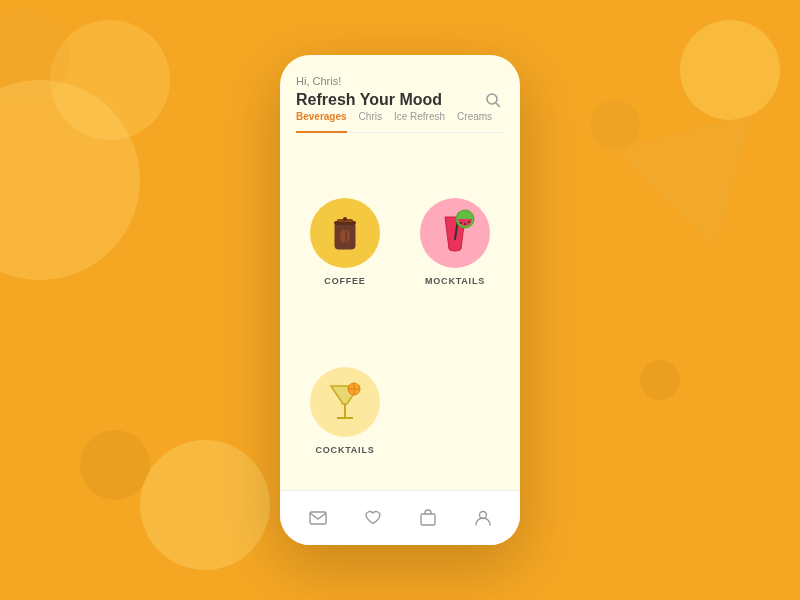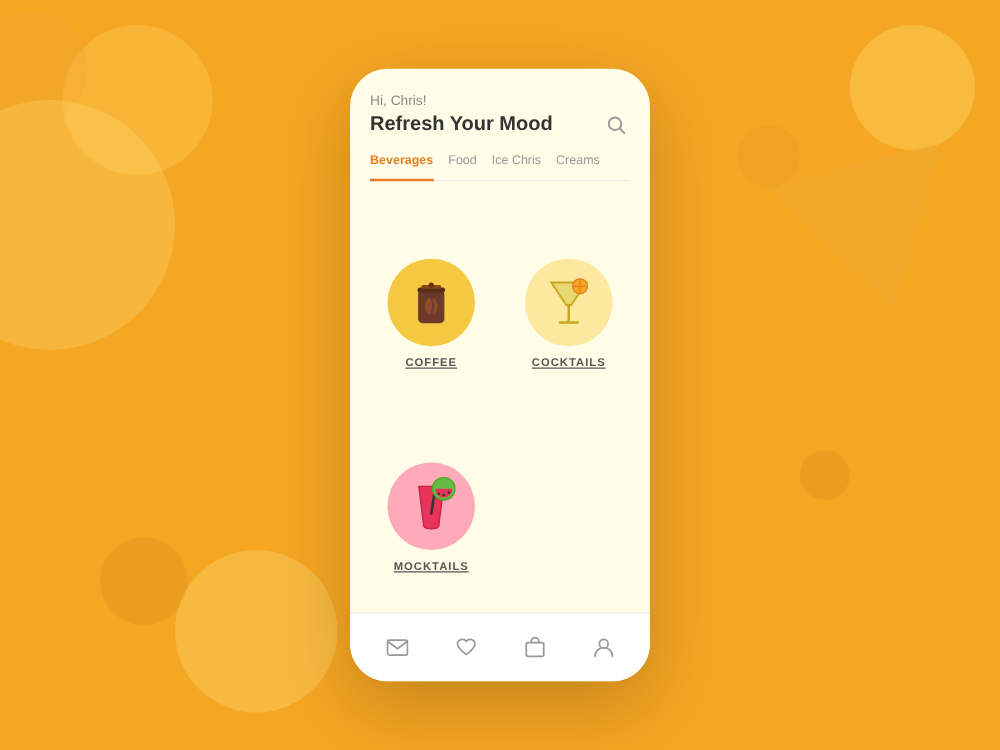--- a/index.html
+++ b/index.html
@@ -79,21 +79,20 @@
     .greeting {
       font-size: 11px;
       color: #888;
       margin-bottom: 2px;
     }
 
     .header-row {
       display: flex;
       align-items: center;
       justify-content: space-between;
-      margin-bottom: 12px;
     }
 
     .page-title {
       font-size: 16px;
       font-weight: 700;
       color: #333;
     }
 
     .search-icon-btn {
       width: 22px;
@@ -160,21 +159,20 @@
     .icon-circle.tea-bg { background: #FDE8A0; }
     .icon-circle.cocktail-bg { background: #FDE8A0; }
     .icon-circle.mocktail-bg { background: #FFAABB; }
 
     .item-label {
       font-size: 9px;
       font-weight: 700;
       letter-spacing: 0.8px;
       color: #555;
       text-transform: uppercase;
-      text-decoration: underline;
     }
 
     
     .toggle-indicator {
       position: absolute;
       right: -8px;
       top: 50%;
       transform: translateY(-50%);
       width: 26px;
       height: 14px;
@@ -245,22 +243,22 @@
       <div class="search-icon-btn">
         <svg width="16" height="16" viewBox="0 0 16 16" fill="none">
           <circle cx="7" cy="7" r="5" stroke="#999" stroke-width="1.5"></circle>
           <line x1="11" y1="11" x2="14.5" y2="14.5" stroke="#999" stroke-width="1.5" stroke-linecap="round"></line>
         </svg>
       </div>
     </div>
 
     <div class="tabs">
       <div class="tab active">Beverages</div>
-      <div class="tab">Food</div>
-      <div class="tab">Ice Chris</div>
+      <div class="tab">Chris</div>
+      <div class="tab">Ice Refresh</div>
       <div class="tab">Creams</div>
     </div>
 
     <div class="grid">
 
       <div class="grid-item">
         <div class="icon-circle coffee-bg">
           <svg class="coffee-svg" viewBox="0 0 48 48">
 
             <rect x="14" y="14" width="20" height="26" rx="3" fill="#6B3A2A" stroke="#6B3A2A" stroke-width="1"></rect>
@@ -271,57 +269,57 @@
             <path d="M24 20 Q27 27 24 34" stroke="#6B3A2A" stroke-width="1.5" fill="none"></path>
 
             <rect x="16" y="10" width="16" height="3" rx="1.5" fill="#8B4513"></rect>
 
             <circle cx="24" cy="10" r="2" fill="#5A2E1A"></circle>
           </svg>
         </div>
         <div class="item-label">COFFEE</div>
       </div>
 
-
-      <div class="grid-item">
-        <div class="icon-circle cocktail-bg">
-          <svg class="cocktail-svg" viewBox="0 0 48 48">
-
-            <path d="M10 8 L38 8 L26 26 L22 26 Z" fill="#E8D870" stroke="#C8A820" stroke-width="1.5"></path>
-
-            <line x1="24" y1="26" x2="24" y2="40" stroke="#C8A820" stroke-width="2"></line>
-
-            <line x1="16" y1="40" x2="32" y2="40" stroke="#C8A820" stroke-width="2"></line>
-
-            <circle cx="33" cy="11" r="6" fill="#F5A623" stroke="#E67E22" stroke-width="1"></circle>
-            <line x1="33" y1="5" x2="33" y2="17" stroke="#E67E22" stroke-width="1"></line>
-            <line x1="27" y1="11" x2="39" y2="11" stroke="#E67E22" stroke-width="1"></line>
-          </svg>
-        </div>
-        <div class="item-label">COCKTAILS</div>
-      </div>
 
       <div class="grid-item">
         <div class="icon-circle mocktail-bg">
           <svg class="mocktail-svg" viewBox="0 0 48 48">
 
             <path d="M14 8 L18 40 Q19 42 24 42 Q29 42 30 40 L34 8 Z" fill="#E8335A" stroke="#C82040" stroke-width="1"></path>
 
             <line x1="28" y1="4" x2="24" y2="30" stroke="#333" stroke-width="2" stroke-linecap="round"></line>
 
             <circle cx="34" cy="10" r="9" fill="#66BB44" stroke="#44AA22" stroke-width="1"></circle>
             <path d="M34 10 m-7 0 a 7 7 0 0 0 14 0 Z" fill="#E8335A"></path>
             <circle cx="30" cy="14" r="1" fill="#333"></circle>
             <circle cx="34" cy="15" r="1" fill="#333"></circle>
             <circle cx="38" cy="13" r="1" fill="#333"></circle>
           </svg>
         </div>
         <div class="item-label">MOCKTAILS</div>
       </div>
 
+      <div class="grid-item">
+        <div class="icon-circle cocktail-bg">
+          <svg class="cocktail-svg" viewBox="0 0 48 48">
+
+            <path d="M10 8 L38 8 L26 26 L22 26 Z" fill="#E8D870" stroke="#C8A820" stroke-width="1.5"></path>
+
+            <line x1="24" y1="26" x2="24" y2="40" stroke="#C8A820" stroke-width="2"></line>
+
+            <line x1="16" y1="40" x2="32" y2="40" stroke="#C8A820" stroke-width="2"></line>
+
+            <circle cx="33" cy="11" r="6" fill="#F5A623" stroke="#E67E22" stroke-width="1"></circle>
+            <line x1="33" y1="5" x2="33" y2="17" stroke="#E67E22" stroke-width="1"></line>
+            <line x1="27" y1="11" x2="39" y2="11" stroke="#E67E22" stroke-width="1"></line>
+          </svg>
+        </div>
+        <div class="item-label">COCKTAILS</div>
+      </div>
+
     </div>
 
   </div>
 
   <div class="bottom-nav">
     <div class="nav-icon">
       <svg width="18" height="18" viewBox="0 0 18 18" fill="none">
         <rect x="1" y="3" width="16" height="12" rx="1.5" stroke="#999" stroke-width="1.4"></rect>
         <path d="M1 4L9 10L17 4" stroke="#999" stroke-width="1.4"></path>
       </svg>

